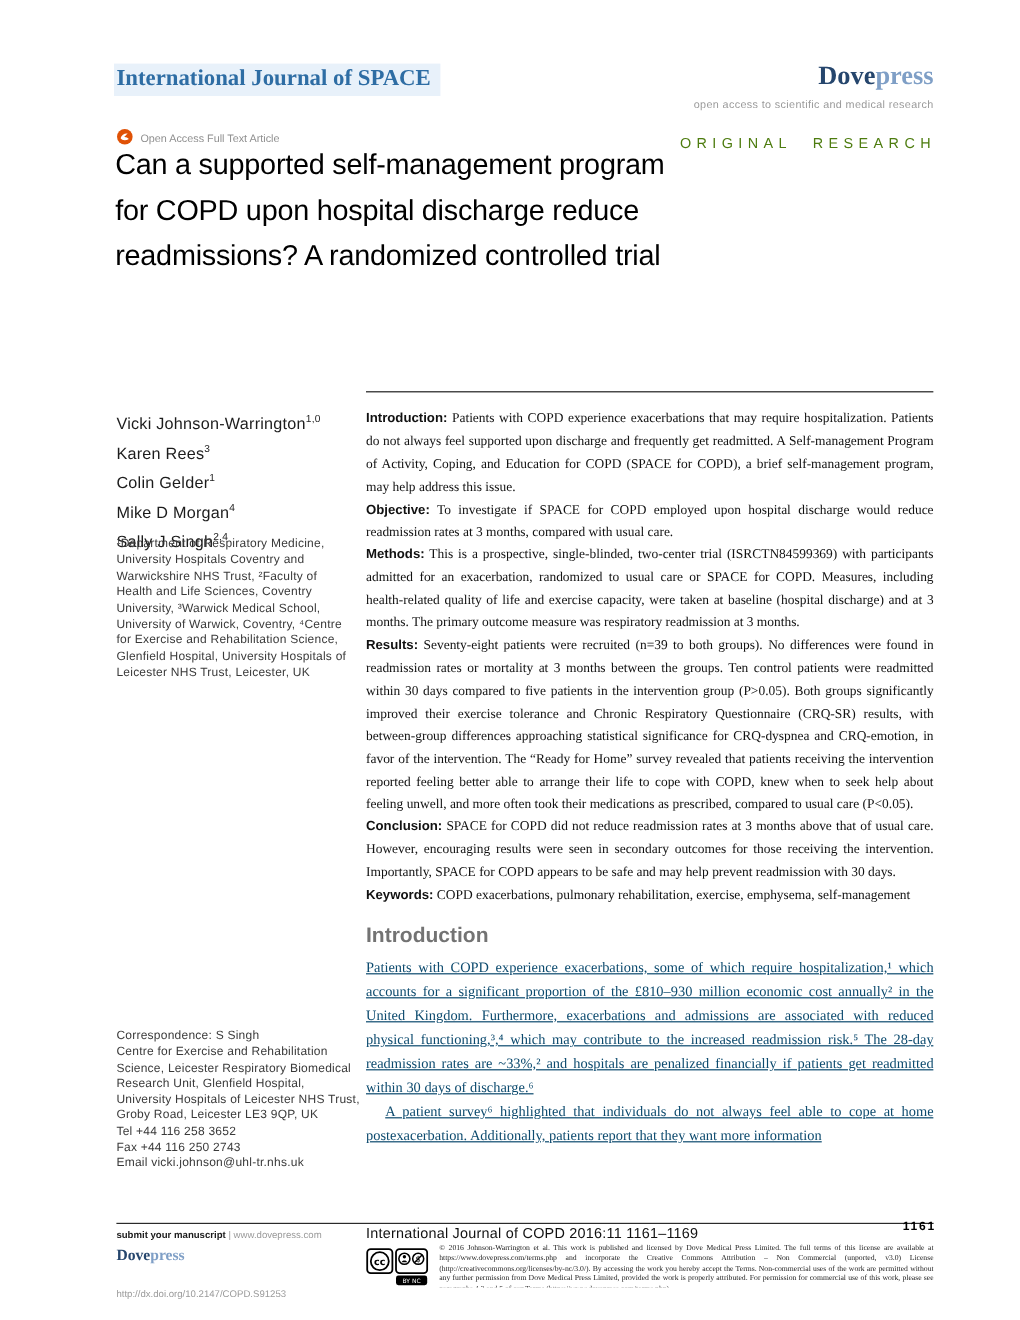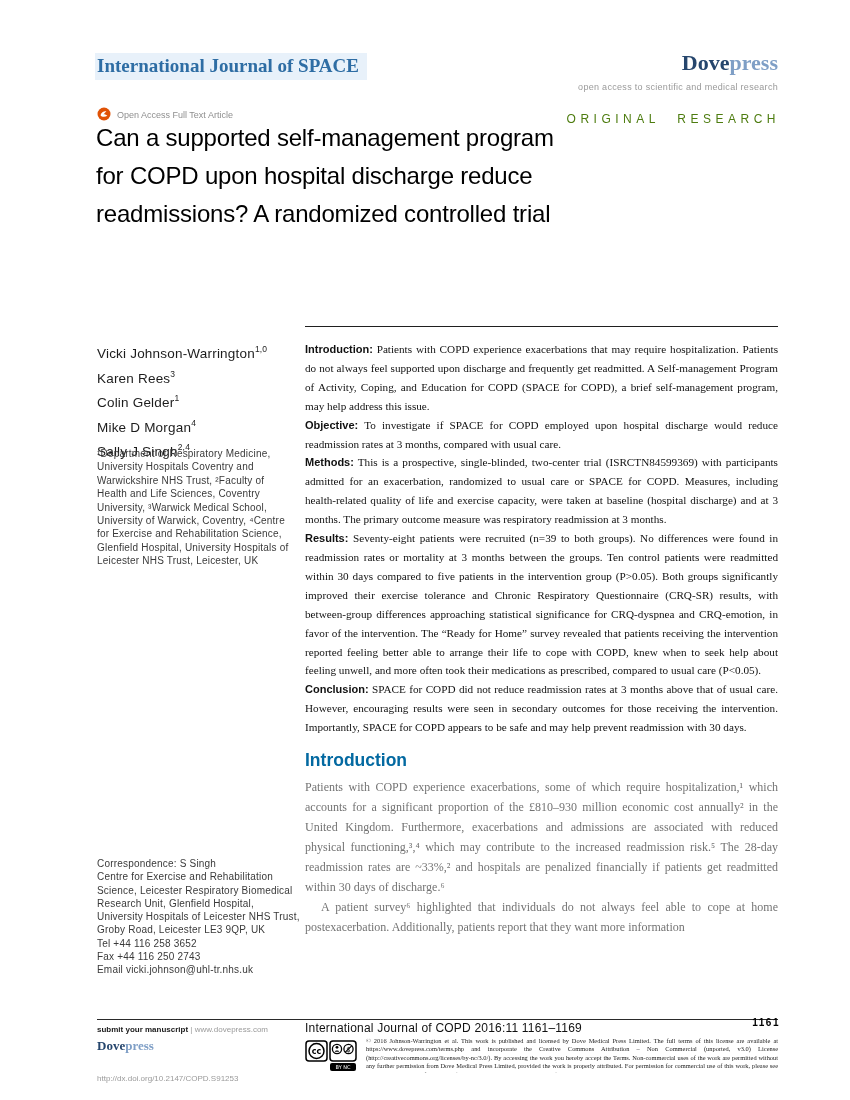--- a/index.html
+++ b/index.html
@@ -58,24 +58,24 @@
   .right-col {
     position:absolute; left:305px; top:318px; width:473px; height:700px;
     overflow:hidden;
   }
   .abstract-rule { border-top:1.5px solid #1f1f1f; margin:8px 0 13px; }
   .abstract p {
     font-family:"Liberation Serif", serif; font-size:11.2px; line-height:18.9px;
     text-align:justify; color:#111;
   }
   .abstract .lbl { font-family:"Liberation Sans", sans-serif; font-weight:bold; font-size:11px; }
-  .section-heading { font-size:17.5px; font-weight:bold; color:#0369a1; margin:13px 0 6px; }
+  .section-heading { font-size:17.5px; font-weight:bold; color:#737373; margin:13px 0 6px; }
   .body p {
     font-family:"Liberation Serif", serif; font-size:12px; line-height:20px;
-    text-align:justify; color:#737373;
+    text-align:justify; color:#0c4a6e;text-decoration:underline;
   }
   .body p.indent { text-indent:16px; }
   
   .footer-rule { position:absolute; left:97px; top:1019px; width:681px; border-top:1.2px solid #2a2a2a; }
   .footer-left { position:absolute; left:97px; top:1025px; width:200px; }
   .fl1 { font-size:8px; color:#9a9a9a; }
   .fl1 .bold { font-weight:bold; color:#1a1a1a; }
   .fl-dove { font-family:"Liberation Serif", serif; font-weight:bold; font-size:13px; margin-top:4px; }
   .fl-dove .dove { color:#26466d; } .fl-dove .press { color:#7f9fc6; }
   .fl-doi { font-size:8px; color:#9a9a9a; margin-top:20px; }
@@ -138,20 +138,21 @@
 
   <div class="right-col">
     <div class="abstract-rule"></div>
 
     <div class="abstract">
       <p><span class="lbl">Introduction:</span> <span>Patients with COPD experience exacerbations that may require hospitalization. Patients do not always feel supported upon discharge and frequently get readmitted. A Self-management Program of Activity, Coping, and Education for COPD (SPACE for COPD), a brief self-management program, may help address this issue.</span></p>
       <p><span class="lbl">Objective:</span> <span>To investigate if SPACE for COPD employed upon hospital discharge would reduce readmission rates at 3 months, compared with usual care.</span></p>
       <p><span class="lbl">Methods:</span> <span>This is a prospective, single-blinded, two-center trial (ISRCTN84599369) with participants admitted for an exacerbation, randomized to usual care or SPACE for COPD. Measures, including health-related quality of life and exercise capacity, were taken at baseline (hospital discharge) and at 3 months. The primary outcome measure was respiratory readmission at 3 months.</span></p>
       <p><span class="lbl">Results:</span> <span>Seventy-eight patients were recruited (n=39 to both groups). No differences were found in readmission rates or mortality at 3 months between the groups. Ten control patients were readmitted within 30 days compared to five patients in the intervention group (P&gt;0.05). Both groups significantly improved their exercise tolerance and Chronic Respiratory Questionnaire (CRQ-SR) results, with between-group differences approaching statistical significance for CRQ-dyspnea and CRQ-emotion, in favor of the intervention. The “Ready for Home” survey revealed that patients receiving the intervention reported feeling better able to arrange their life to cope with COPD, knew when to seek help about feeling unwell, and more often took their medications as prescribed, compared to usual care (P&lt;0.05).</span></p>
       <p><span class="lbl">Conclusion:</span> <span>SPACE for COPD did not reduce readmission rates at 3 months above that of usual care. However, encouraging results were seen in secondary outcomes for those receiving the intervention. Importantly, SPACE for COPD appears to be safe and may help prevent readmission with 30 days.</span></p>
+      <p><span class="lbl">Keywords:</span> <span>COPD exacerbations, pulmonary rehabilitation, exercise, emphysema, self-management</span></p>
     </div>
 
     <div class="section-heading">Introduction</div>
     <div class="body">
       <p>Patients with COPD experience exacerbations, some of which require hospitalization,¹ which accounts for a significant proportion of the £810–930 million economic cost annually² in the United Kingdom. Furthermore, exacerbations and admissions are associated with reduced physical functioning,³,⁴ which may contribute to the increased readmission risk.⁵ The 28-day readmission rates are ~33%,² and hospitals are penalized financially if patients get readmitted within 30 days of discharge.⁶</p>
       <p class="indent">A patient survey⁶ highlighted that individuals do not always feel able to cope at home postexacerbation. Additionally, patients report that they want more information</p>
     </div>
   </div>
 
   <div class="footer-rule"></div>

